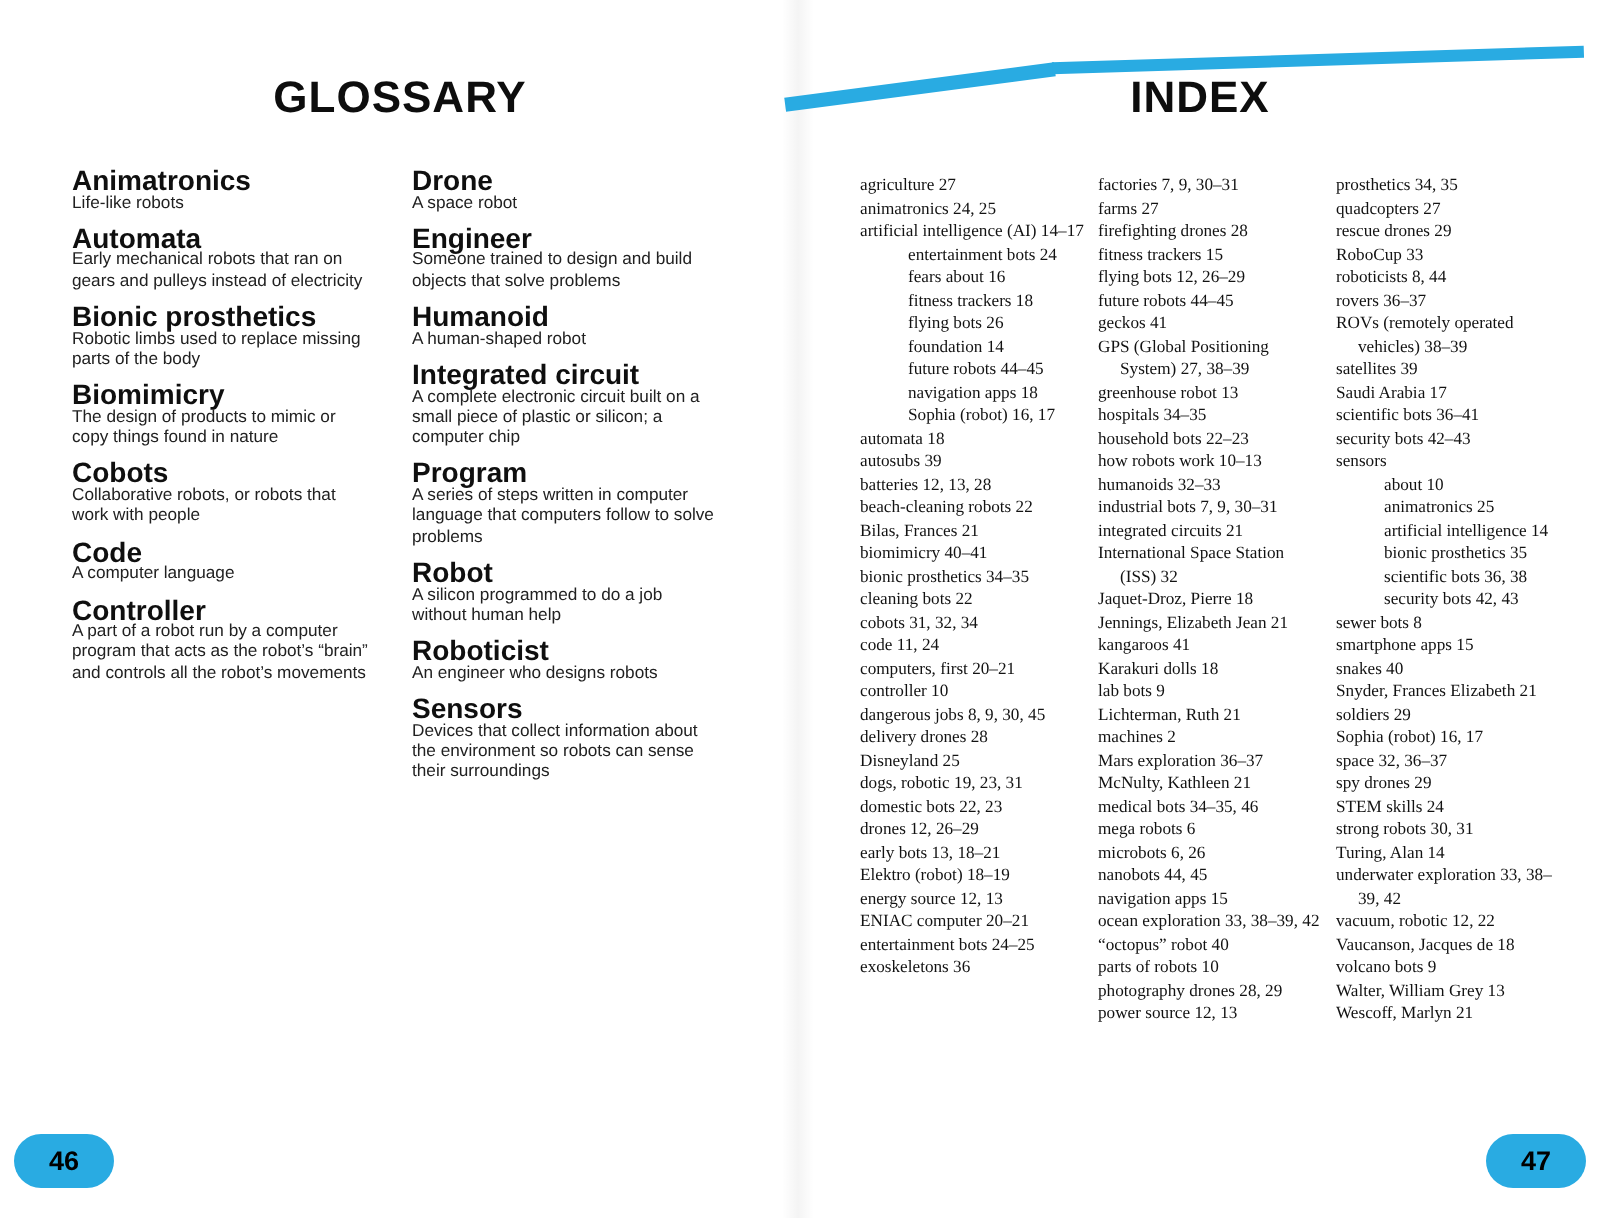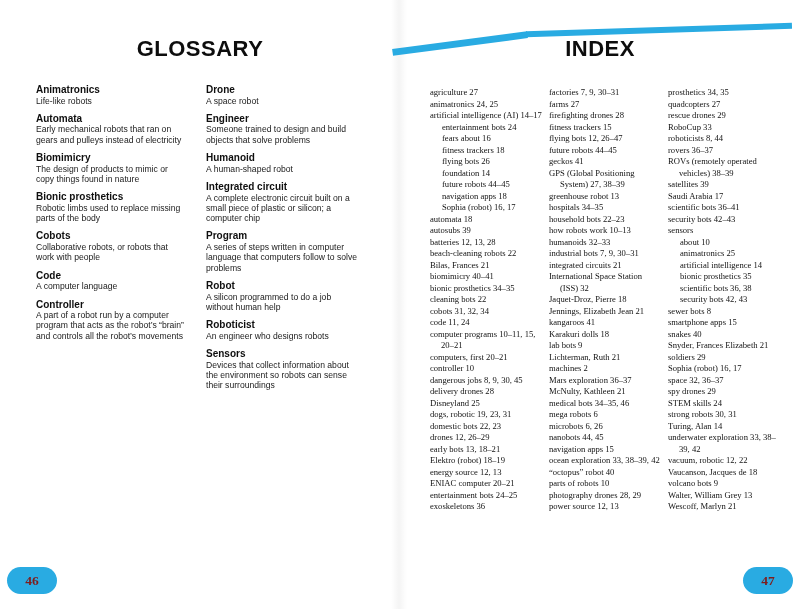--- a/index.html
+++ b/index.html
@@ -28,40 +28,40 @@
 
   
   .swoosh { position:absolute; background:var(--accent,#29abe2); z-index:1; }
   .swoosh-a { left:-8px;  top:40px; width:136px; height:7px; transform:rotate(-7.5deg); }
   .swoosh-b { left:126px; top:27px; width:266px; height:6px; transform:rotate(-1.8deg); }
 
   
   .gloss-cols { position:absolute; top:85px; left:36px; display:flex; gap:18px; z-index:2; }
   .gloss-col { width:152px; }
   .gloss-entry { margin-bottom:8px; }
-  .gloss-term { font-weight:700; font-size:10px; line-height:10.6px; color:#0f0f0f; }
+  .gloss-term { font-weight:700; font-size:14px; line-height:10.6px; color:#0f0f0f; }
   .gloss-def  { font-size:8.6px; line-height:10.3px; color:#212121; }
 
   
   .index-cols {
     position:absolute; top:87px; left:30px; display:flex; gap:7px;
     font-family:"Liberation Serif",serif; z-index:2;justify-content:flex-end;
   }
   .index-col { width:112px; }
   .index-entry {
     font-size:8.6px; line-height:11.5px; color:#121212;
     padding-left:11px; text-indent:-11px;
   }
-  .index-entry.sub { margin-left:12px; }
+  .index-entry.sub { margin-left:24px; }
 
   
   .page-tab {
     position:absolute; bottom:15px; width:50px; height:27px;
-    background:var(--accent,#29abe2); color:#7f1d1d;
-    font-family:Liberation Serif, serif; font-weight:700; font-size:13.5px;
+    background:var(--accent,#29abe2); color:#000000;
+    font-family:Liberation Sans, sans-serif; font-weight:700; font-size:13.5px;
     line-height:27px; text-align:center; border-radius:14px; z-index:3;
   }
   .left-tab  { left:7px; }
   .right-tab { right:7px; }
 </style>
 </head>
 <body>
 
 <div class="spread">
 
@@ -71,26 +71,26 @@
       <div class="gloss-col">
           <div class="gloss-entry">
             <div class="gloss-term">Animatronics</div>
             <div class="gloss-def">Life-like robots</div>
           </div>
           <div class="gloss-entry">
             <div class="gloss-term">Automata</div>
             <div class="gloss-def">Early mechanical robots that ran on gears and pulleys instead of electricity</div>
           </div>
           <div class="gloss-entry">
+            <div class="gloss-term">Bionic prosthetics</div>
+            <div class="gloss-def">Robotic limbs used to replace missing parts of the body</div>
+          </div>
+          <div class="gloss-entry">
             <div class="gloss-term">Biomimicry</div>
             <div class="gloss-def">The design of products to mimic or copy things found in nature</div>
-          </div>
-          <div class="gloss-entry">
-            <div class="gloss-term">Bionic prosthetics</div>
-            <div class="gloss-def">Robotic limbs used to replace missing parts of the body</div>
           </div>
           <div class="gloss-entry">
             <div class="gloss-term">Cobots</div>
             <div class="gloss-def">Collaborative robots, or robots that work with people</div>
           </div>
           <div class="gloss-entry">
             <div class="gloss-term">Code</div>
             <div class="gloss-def">A computer language</div>
           </div>
           <div class="gloss-entry">
@@ -158,42 +158,41 @@
           <div class="index-entry">automata 18</div>
           <div class="index-entry">autosubs 39</div>
           <div class="index-entry">batteries 12, 13, 28</div>
           <div class="index-entry">beach-cleaning robots 22</div>
           <div class="index-entry">Bilas, Frances 21</div>
           <div class="index-entry">biomimicry 40–41</div>
           <div class="index-entry">bionic prosthetics 34–35</div>
           <div class="index-entry">cleaning bots 22</div>
           <div class="index-entry">cobots 31, 32, 34</div>
           <div class="index-entry">code 11, 24</div>
-          <div class="index-entry">computer programs 10–11, 15, 20–21</div>
           <div class="index-entry">computers, first 20–21</div>
           <div class="index-entry">controller 10</div>
           <div class="index-entry">dangerous jobs 8, 9, 30, 45</div>
           <div class="index-entry">delivery drones 28</div>
           <div class="index-entry">Disneyland 25</div>
           <div class="index-entry">dogs, robotic 19, 23, 31</div>
           <div class="index-entry">domestic bots 22, 23</div>
           <div class="index-entry">drones 12, 26–29</div>
           <div class="index-entry">early bots 13, 18–21</div>
           <div class="index-entry">Elektro (robot) 18–19</div>
           <div class="index-entry">energy source 12, 13</div>
           <div class="index-entry">ENIAC computer 20–21</div>
           <div class="index-entry">entertainment bots 24–25</div>
           <div class="index-entry">exoskeletons 36</div>
         </div>
       <div class="index-col">
           <div class="index-entry">factories 7, 9, 30–31</div>
           <div class="index-entry">farms 27</div>
           <div class="index-entry">firefighting drones 28</div>
           <div class="index-entry">fitness trackers 15</div>
-          <div class="index-entry">flying bots 12, 26–47</div>
+          <div class="index-entry">flying bots 12, 26–29</div>
           <div class="index-entry">future robots 44–45</div>
           <div class="index-entry">geckos 41</div>
           <div class="index-entry">GPS (Global Positioning System) 27, 38–39</div>
           <div class="index-entry">greenhouse robot 13</div>
           <div class="index-entry">hospitals 34–35</div>
           <div class="index-entry">household bots 22–23</div>
           <div class="index-entry">how robots work 10–13</div>
           <div class="index-entry">humanoids 32–33</div>
           <div class="index-entry">industrial bots 7, 9, 30–31</div>
           <div class="index-entry">integrated circuits 21</div>

